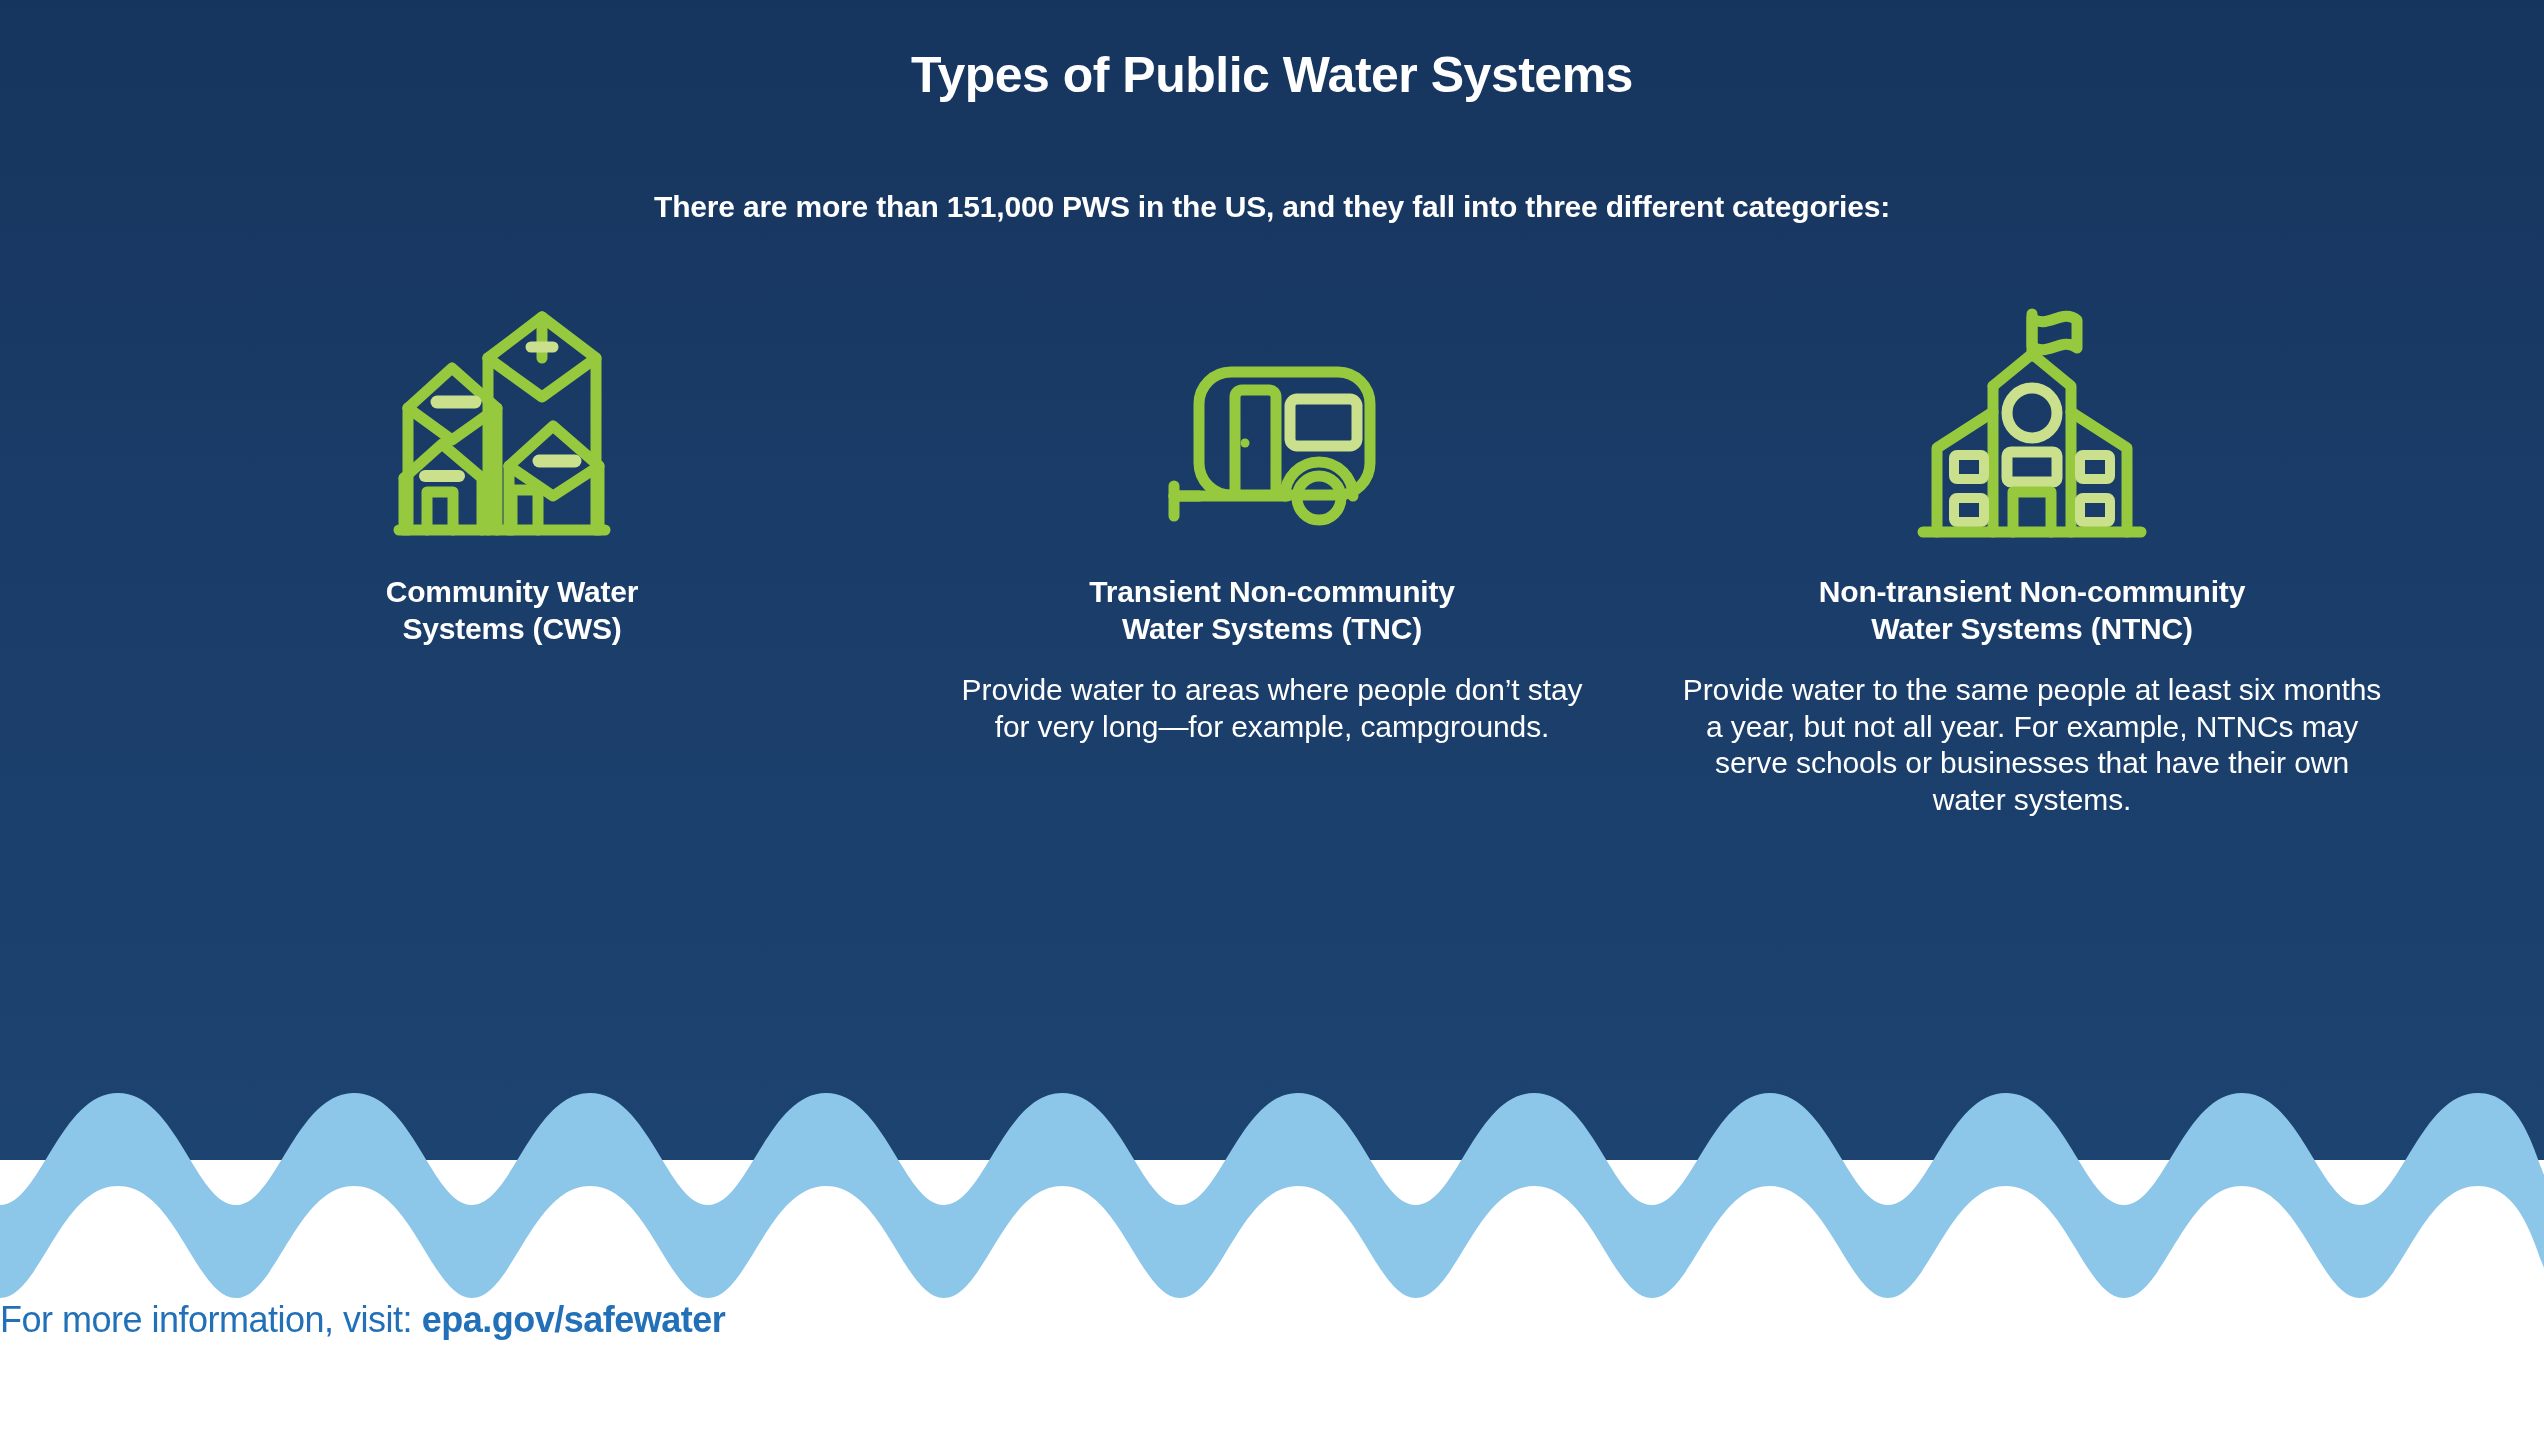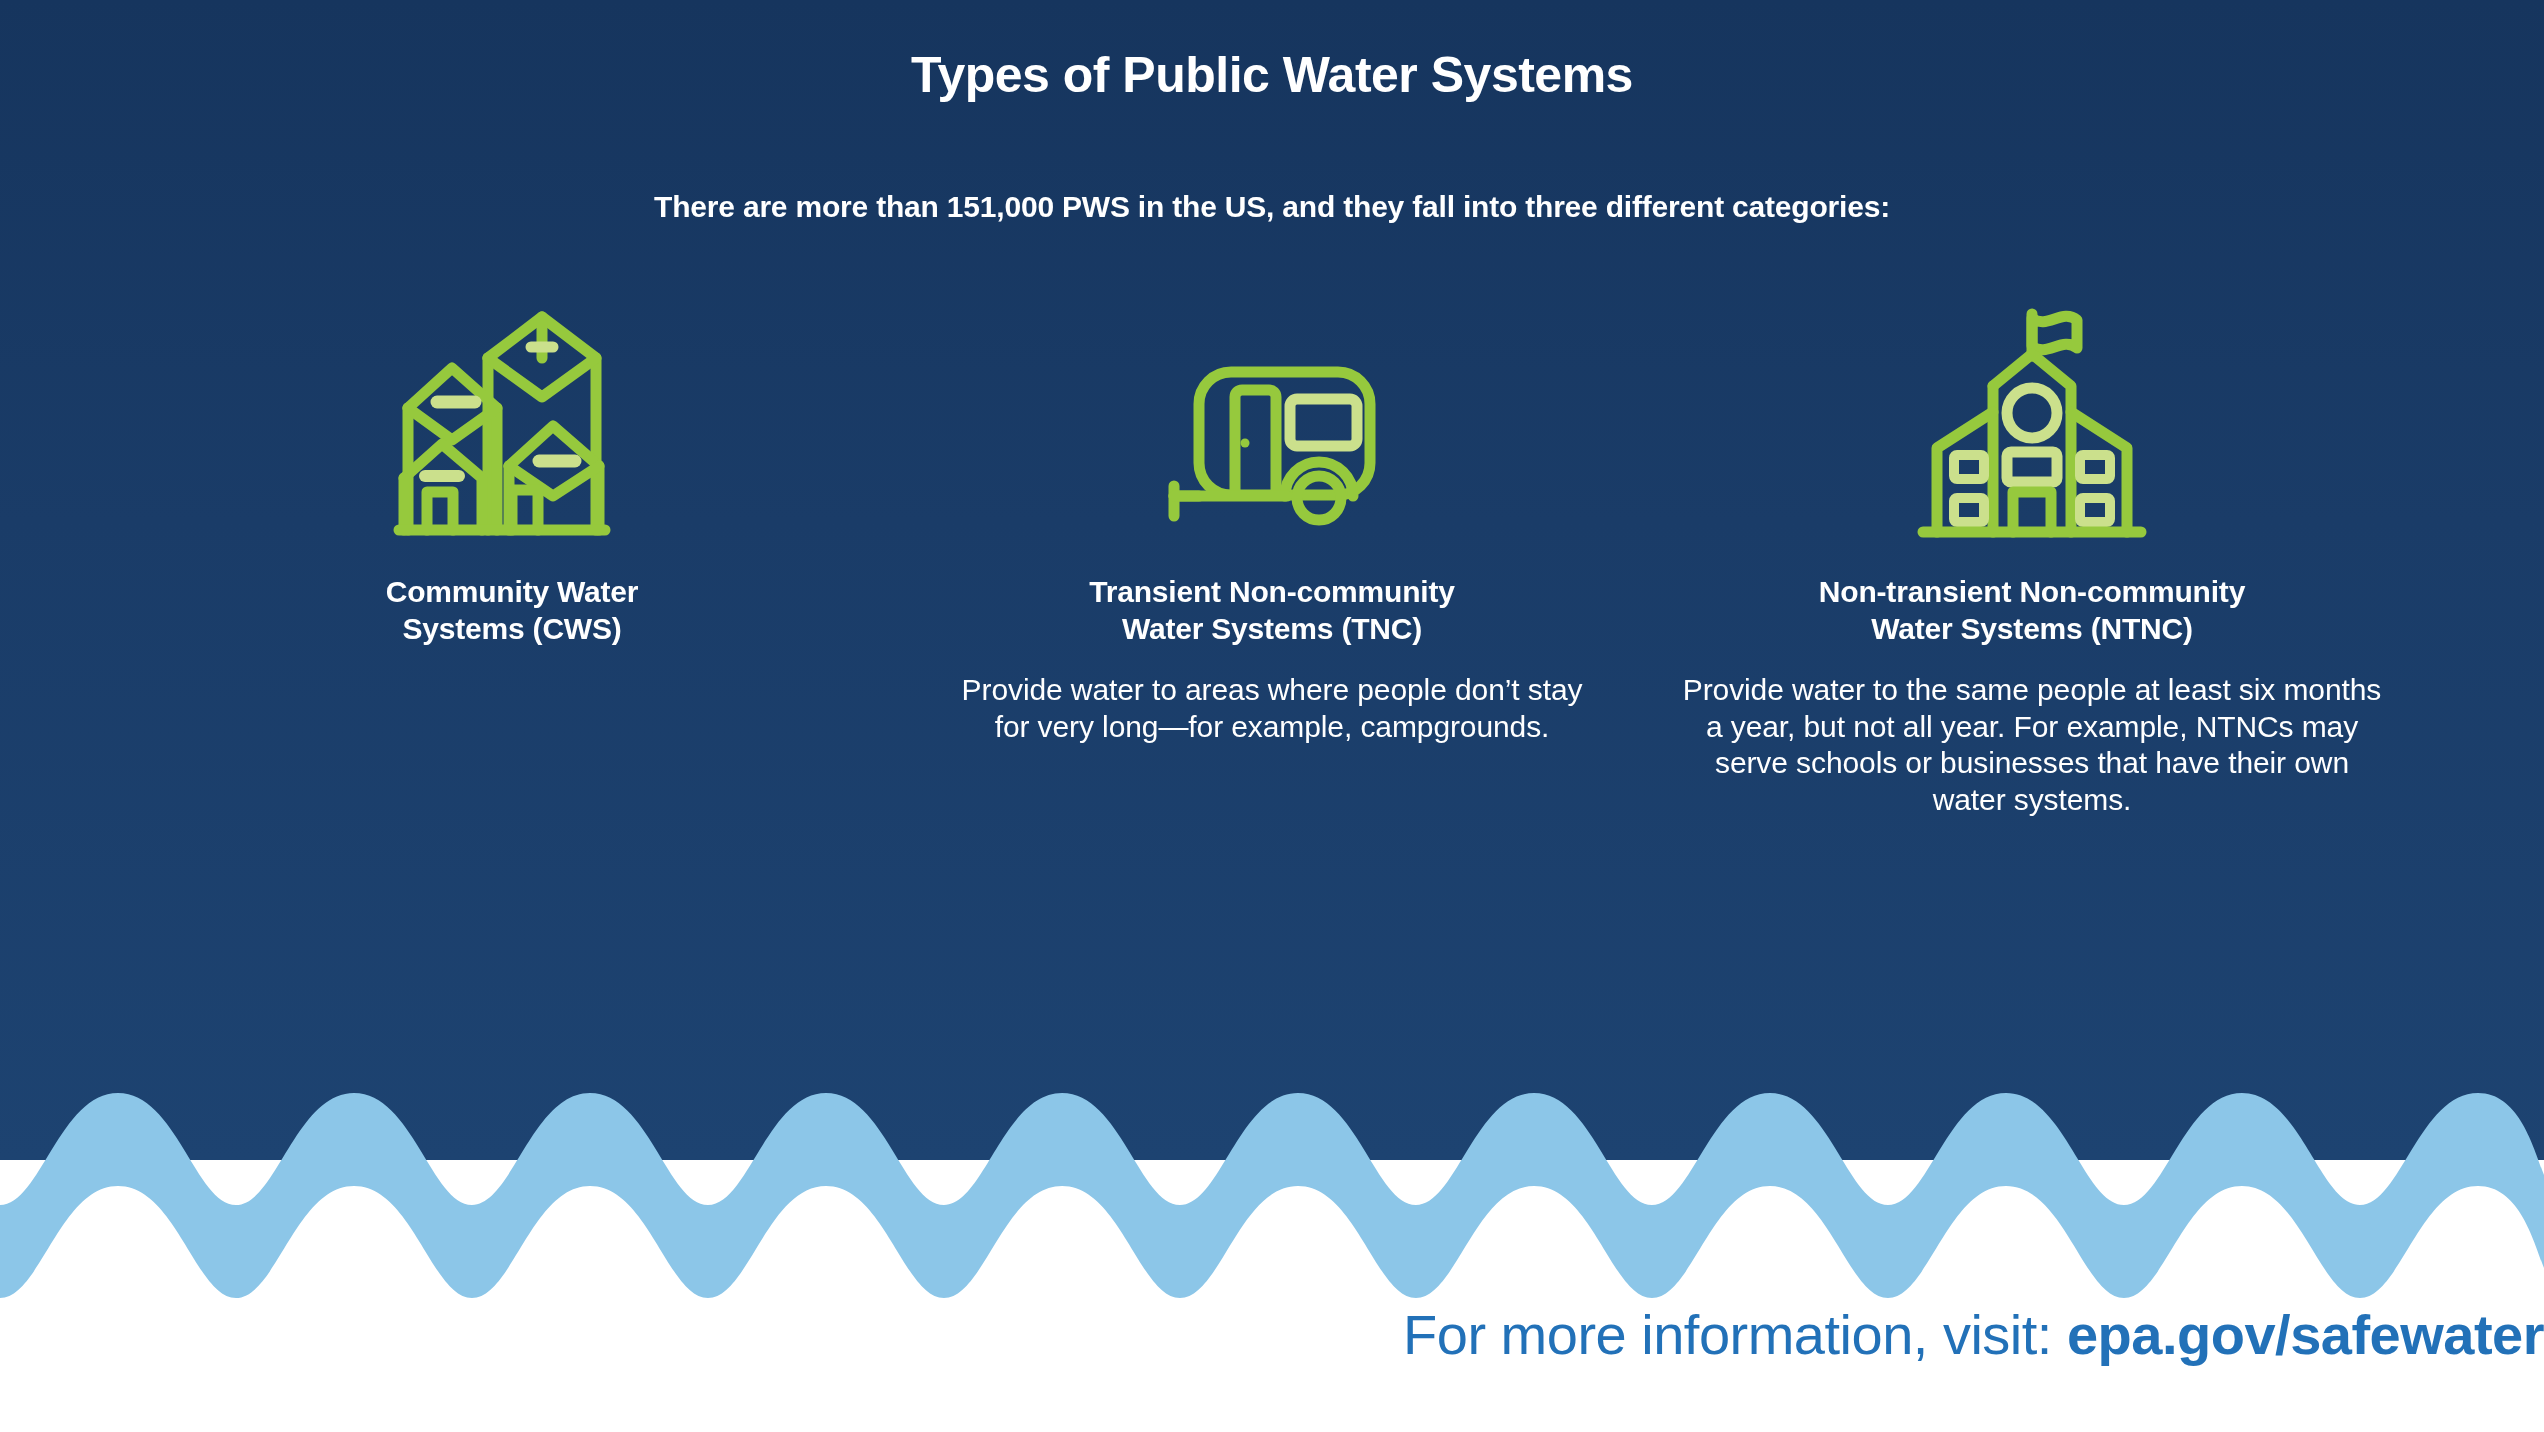--- a/index.html
+++ b/index.html
@@ -111,28 +111,27 @@
   }
   .col-1 .col-body { width:630px; }
   .col-2 .col-body { width:700px; }
   .col-3 .col-body { width:660px; }
 
   
   .footer {
     position:absolute;
     left:0; top:1320px;
     width:2544px;
-    text-align:right;
+    text-align:left;
     color:#2271B8;
-    font-size:56px;
+    font-size:36px;
     font-weight:normal;
     letter-spacing:-0.5px;
     white-space:nowrap;
     transform:translateY(-50%);
-    margin-top:14px;
   }
   .footer .url { font-weight:bold; }
 </style>
 </head>
 <body>
 
 <div class="poster">
 
   <div class="navy-panel"></div>
 

